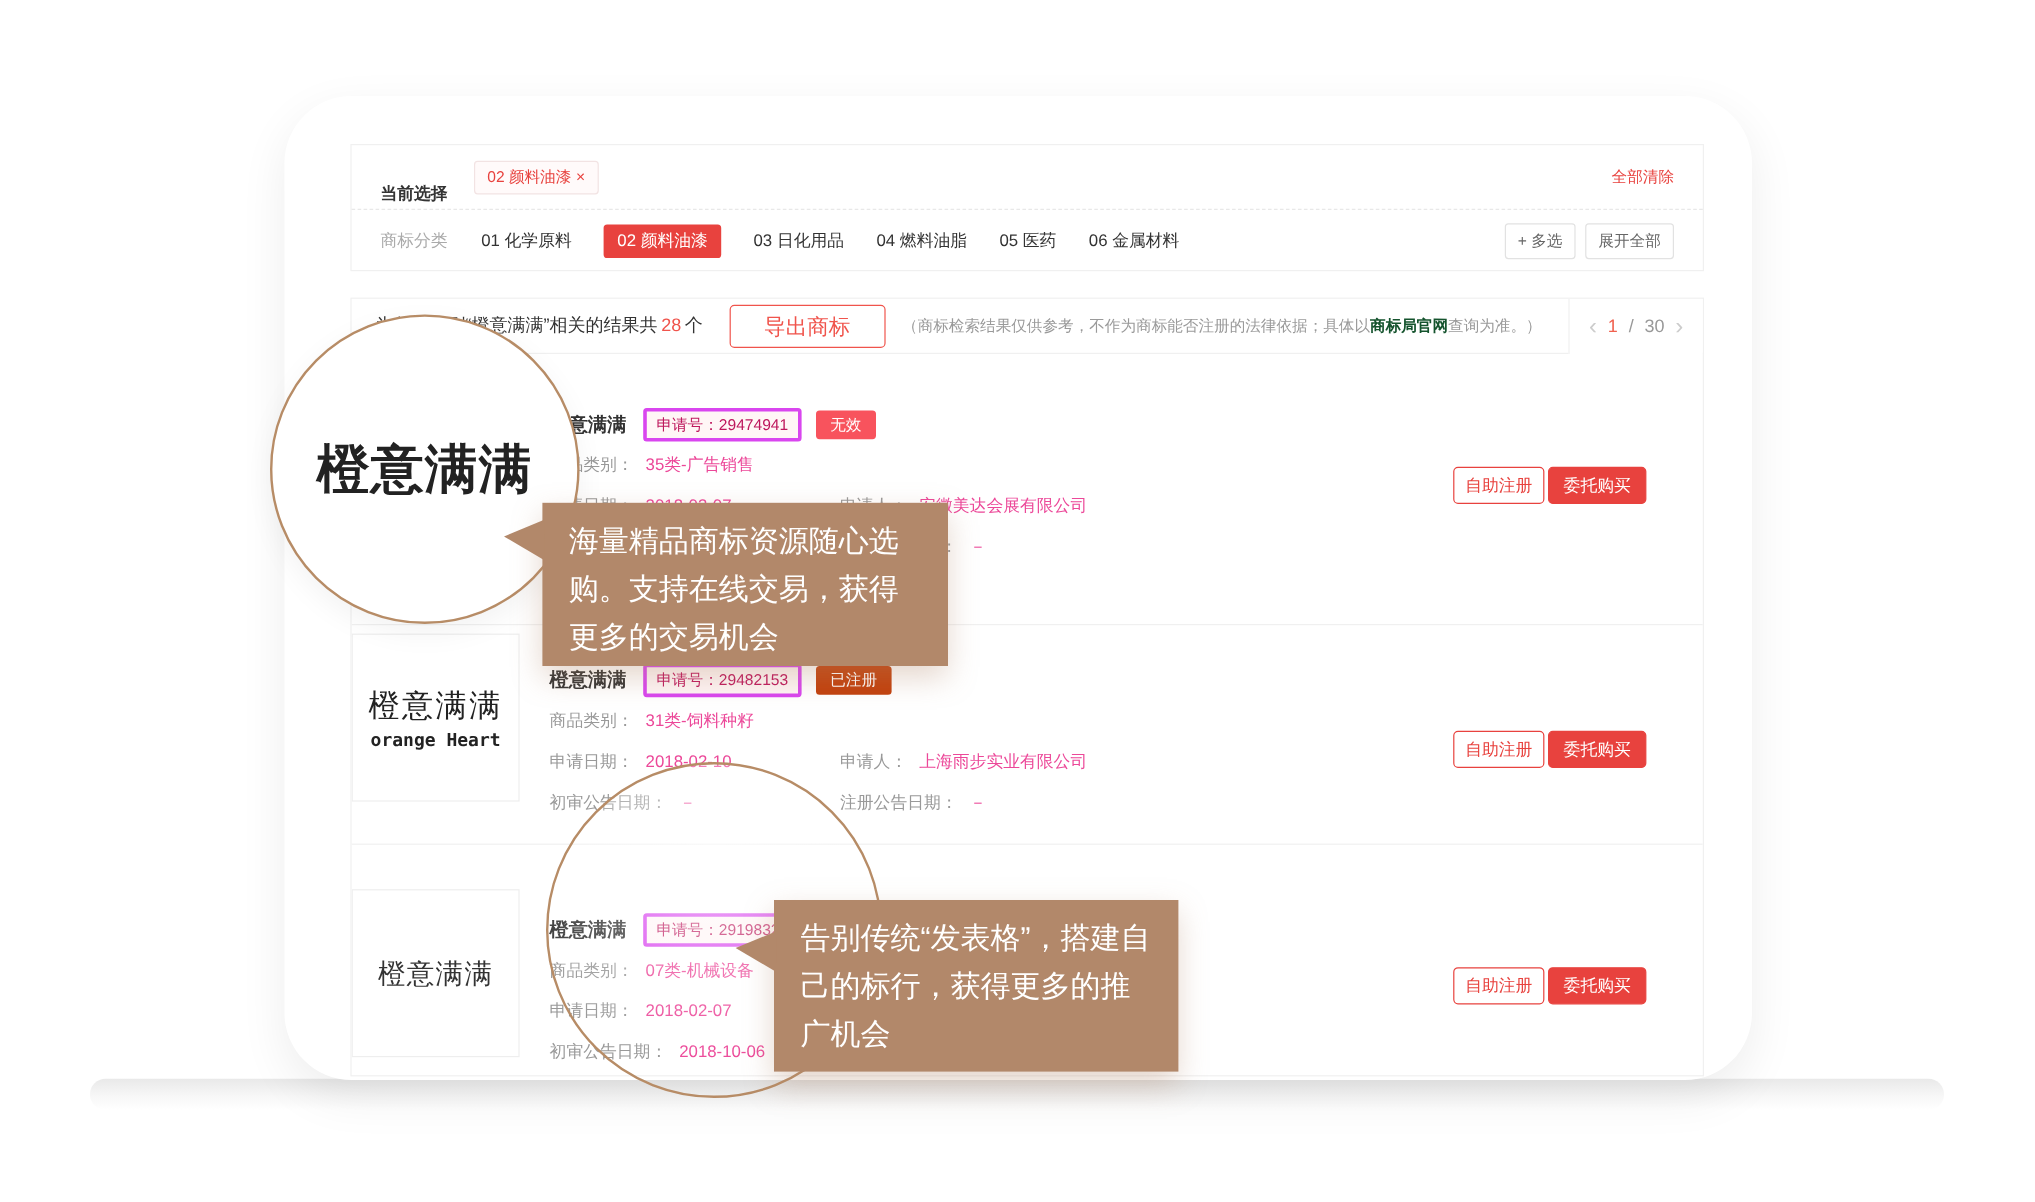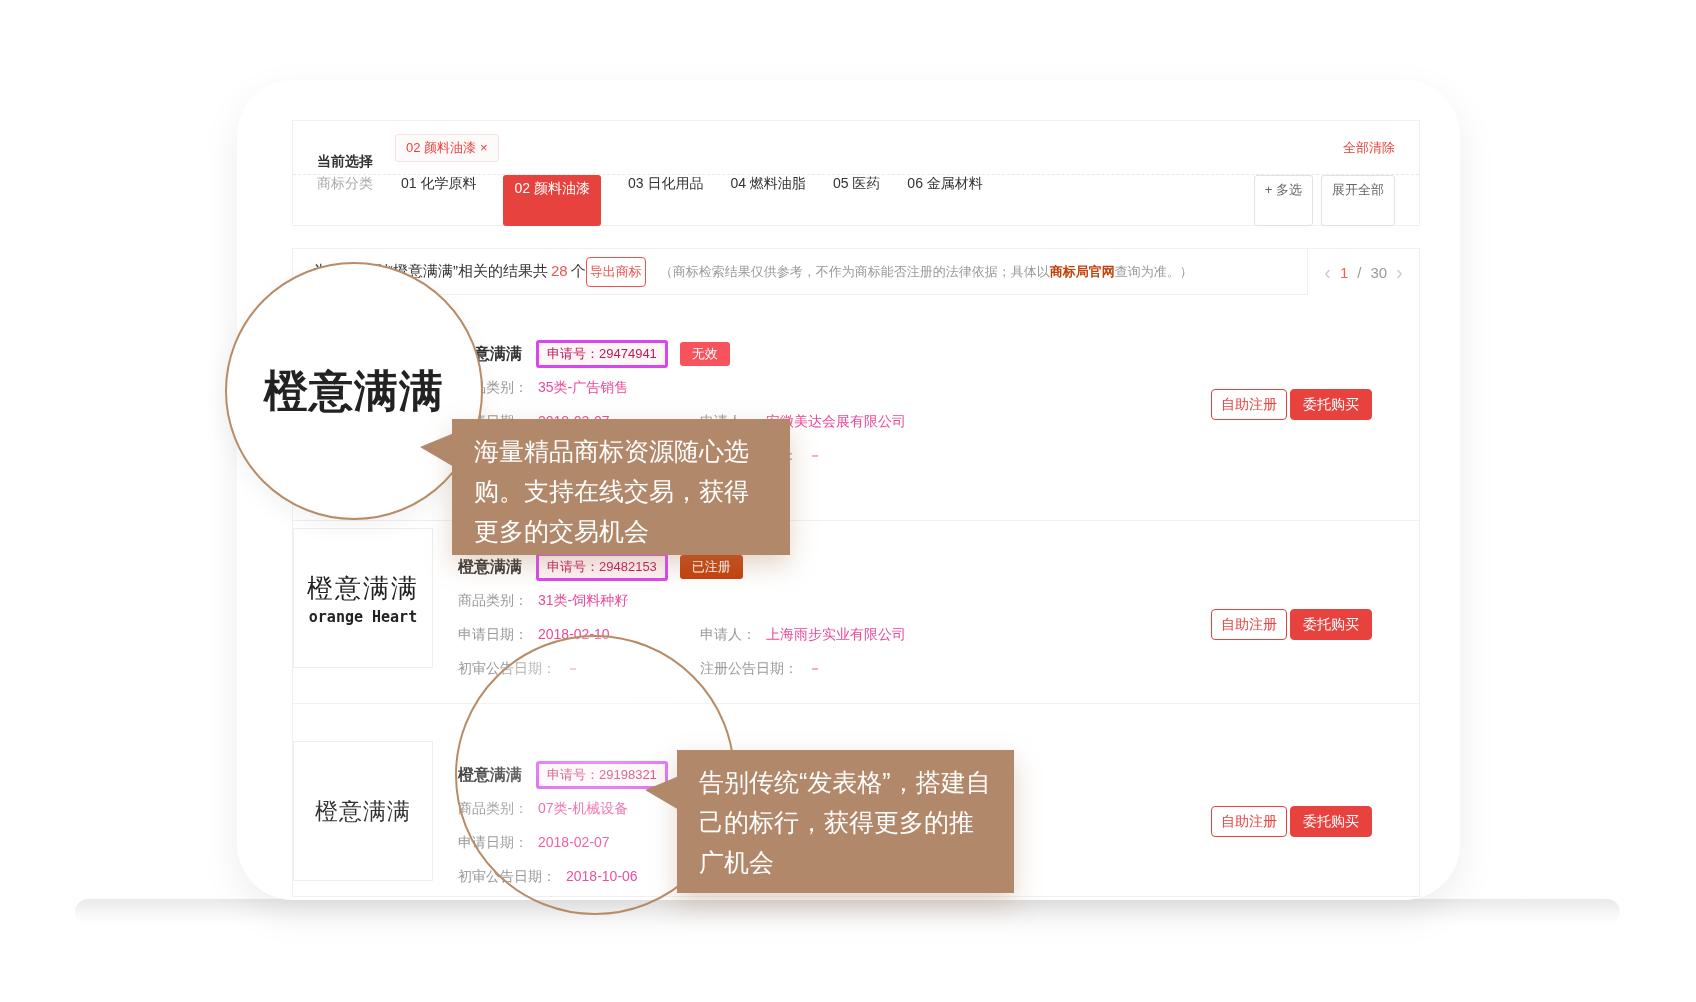--- a/index.html
+++ b/index.html
@@ -18,39 +18,39 @@
   .filter-panel { position:absolute; left:55px; top:40px; width:1128px; height:106px;
     background:#fff; border:1px solid #f0f0f0; }
   .filter-row-a { position:relative; height:54px; display:flex; align-items:center; padding:0 24px;
     border-bottom:1px dashed #e8e8e8; }
   .current-label { font-size:14px; font-weight:bold; color:#333;margin-top:28px; }
   .filter-tag { margin-left:22px; display:inline-flex; align-items:center; gap:4px;
     border:1px solid #f2e3e3; background:#fffafa; color:#e8423e; font-size:13px;
     padding:4px 10px; border-radius:3px; cursor:pointer; }
   .filter-tag .x { color:#e8423e; font-size:13px; }
   .clear-all { margin-left:auto; color:#e8423e; font-size:13px; cursor:pointer; }
-  .filter-row-b { height:51px; display:flex; padding:0 24px; }
+  .filter-row-b { height:51px; display:flex; align-items:center; padding:0 24px; }
   .cat-label { font-size:14px; color:#aaa; margin-right:28px; }
   .cat-item { font-size:14px; color:#333; margin-right:27px; cursor:pointer; white-space:nowrap; }
   .cat-item.selected { background:#e8423e; color:#fff; padding:5px 11px; border-radius:3px; }
   .cat-spacer { flex:1; }
   .mini-btn { border:1px solid #e2e2e2; background:#fff; color:#666; font-size:13px;
     padding:5px 10px; border-radius:3px; margin-left:8px; cursor:pointer; white-space:nowrap; }
 
   
   .results-panel { position:absolute; left:55px; top:168px; width:1128px; height:649px;
     background:#fff; border:1px solid #f0f0f0; overflow:hidden; }
   .results-header { position:relative; height:46px; display:flex; align-items:center;
     padding:0 20px; border-bottom:1px solid #f0f0f0; }
   .summary { font-size:15px; color:#333; white-space:nowrap; }
   .summary .count { color:#f0544c; margin:0 3px; }
-  .export-btn { border:1px solid #f0544c; color:#f0544c; background:#fff;
-    font-size:13px; padding:5px 3px; border-radius:4px; cursor:pointer; white-space:nowrap; }
+  .export-btn { margin-left:22px; border:1px solid #f0544c; color:#f0544c; background:#fff;
+    font-size:18px; padding:5px 28px; border-radius:4px; cursor:pointer; white-space:nowrap; }
   .disclaimer { margin-left:14px; font-size:13px; color:#9a9a9a; white-space:nowrap; }
-  .disclaimer .link { color:#c2410c; font-weight:bold; cursor:pointer; }
+  .disclaimer .link { color:#14532d; font-weight:bold; cursor:pointer; }
   .pager { position:absolute; right:0; top:0; width:112px; height:46px;
     border-left:1px solid #f0f0f0; display:flex; align-items:center; justify-content:center;
     gap:9px; background:#fff; }
   .pager .chev { color:#ccc; font-size:20px; line-height:1; cursor:pointer; }
   .pager .cur { color:#f0614f; font-size:15px; }
   .pager .sep, .pager .tot { color:#999; font-size:15px; }
 
   
   .row { position:relative; display:flex; padding-left:0; border-bottom:1px solid #f0f0f0; }
   .row:last-child { border-bottom:none; }
@@ -99,21 +99,21 @@
     display:flex; align-items:center; justify-content:center;
     box-shadow:0 8px 24px rgba(0,0,0,.05); }
   .magnifier-1 .big-text { font-size:44px; font-weight:600; color:#222; letter-spacing:1px; }
   .magnifier-2 { position:absolute; left:455px; top:635px; width:280px; height:280px;
     border-radius:50%; border:2px solid #b78c66; z-index:4;
     background:radial-gradient(circle at 50% 30%, rgba(255,255,255,.55), rgba(255,255,255,0) 72%); }
   .callout { position:absolute; background:#b2886a; color:#fff; border-radius:0;
     padding:12px 22px; font-size:25px; line-height:40px; z-index:6;
     box-shadow:0 10px 24px rgba(178,136,106,.35); }
   .callout-1 { left:452px; top:419px; width:338px; height:136px; }
-  .callout-2 { left:677px; top:750px; width:337px; height:143px; }
+  .callout-2 { left:645px; top:750px; width:337px; height:143px; }
   .callout .tail { position:absolute; width:0; height:0;
     border-top:14px solid transparent; border-bottom:20px solid transparent;
     border-right:34px solid #b2886a; left:-32px; }
   .callout-1 .tail { top:14px; }
   .callout-2 .tail { top:26px; }
 </style>
 </head>
 <body>
 
 <div class="page">

